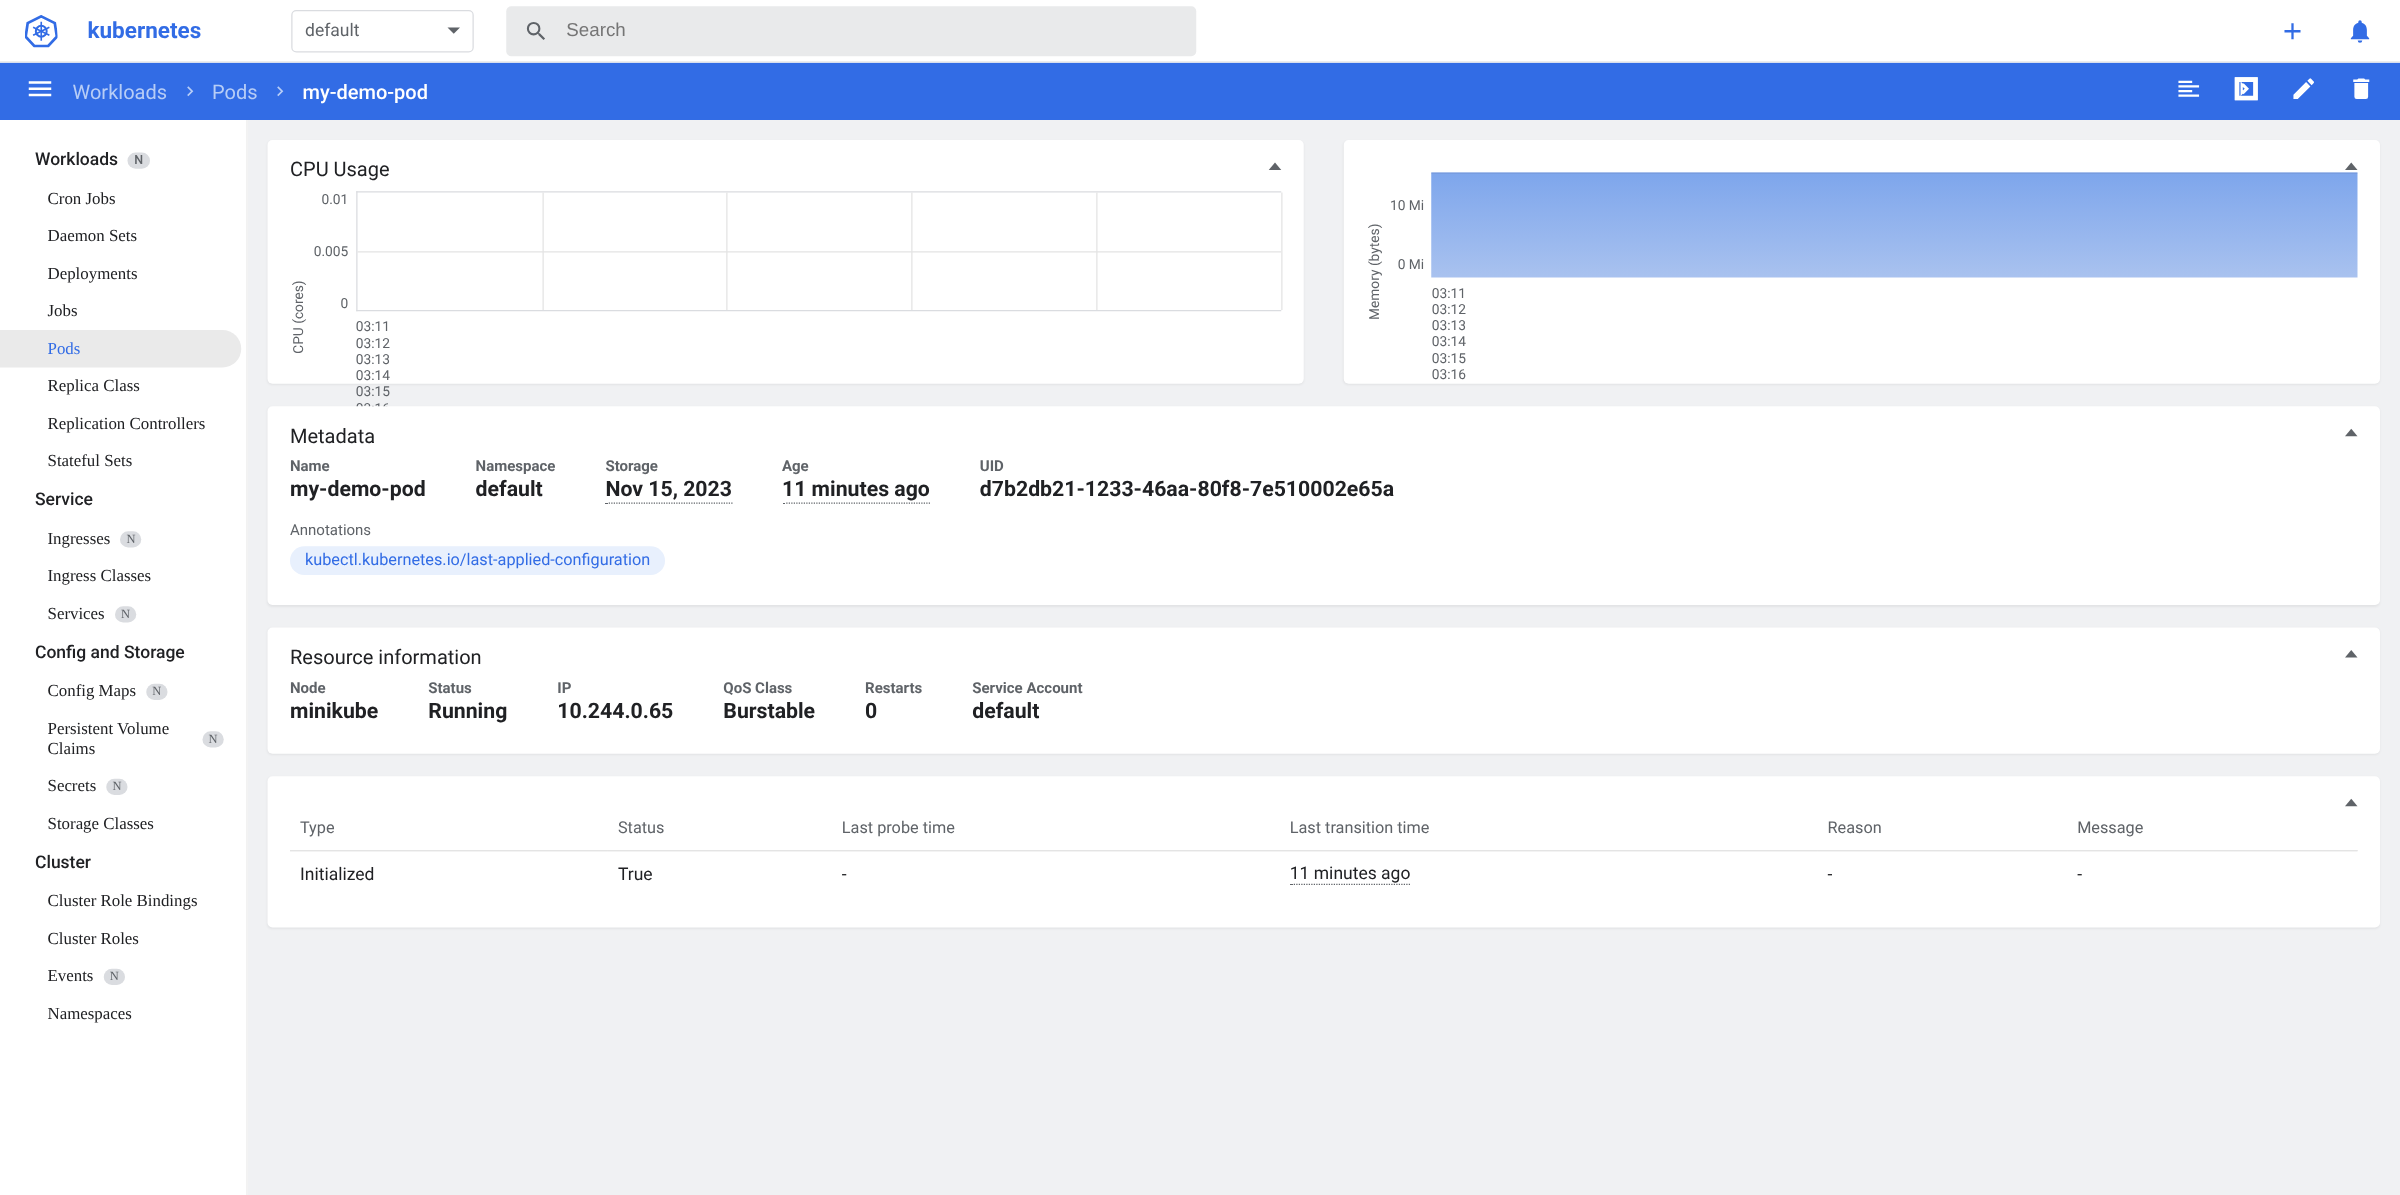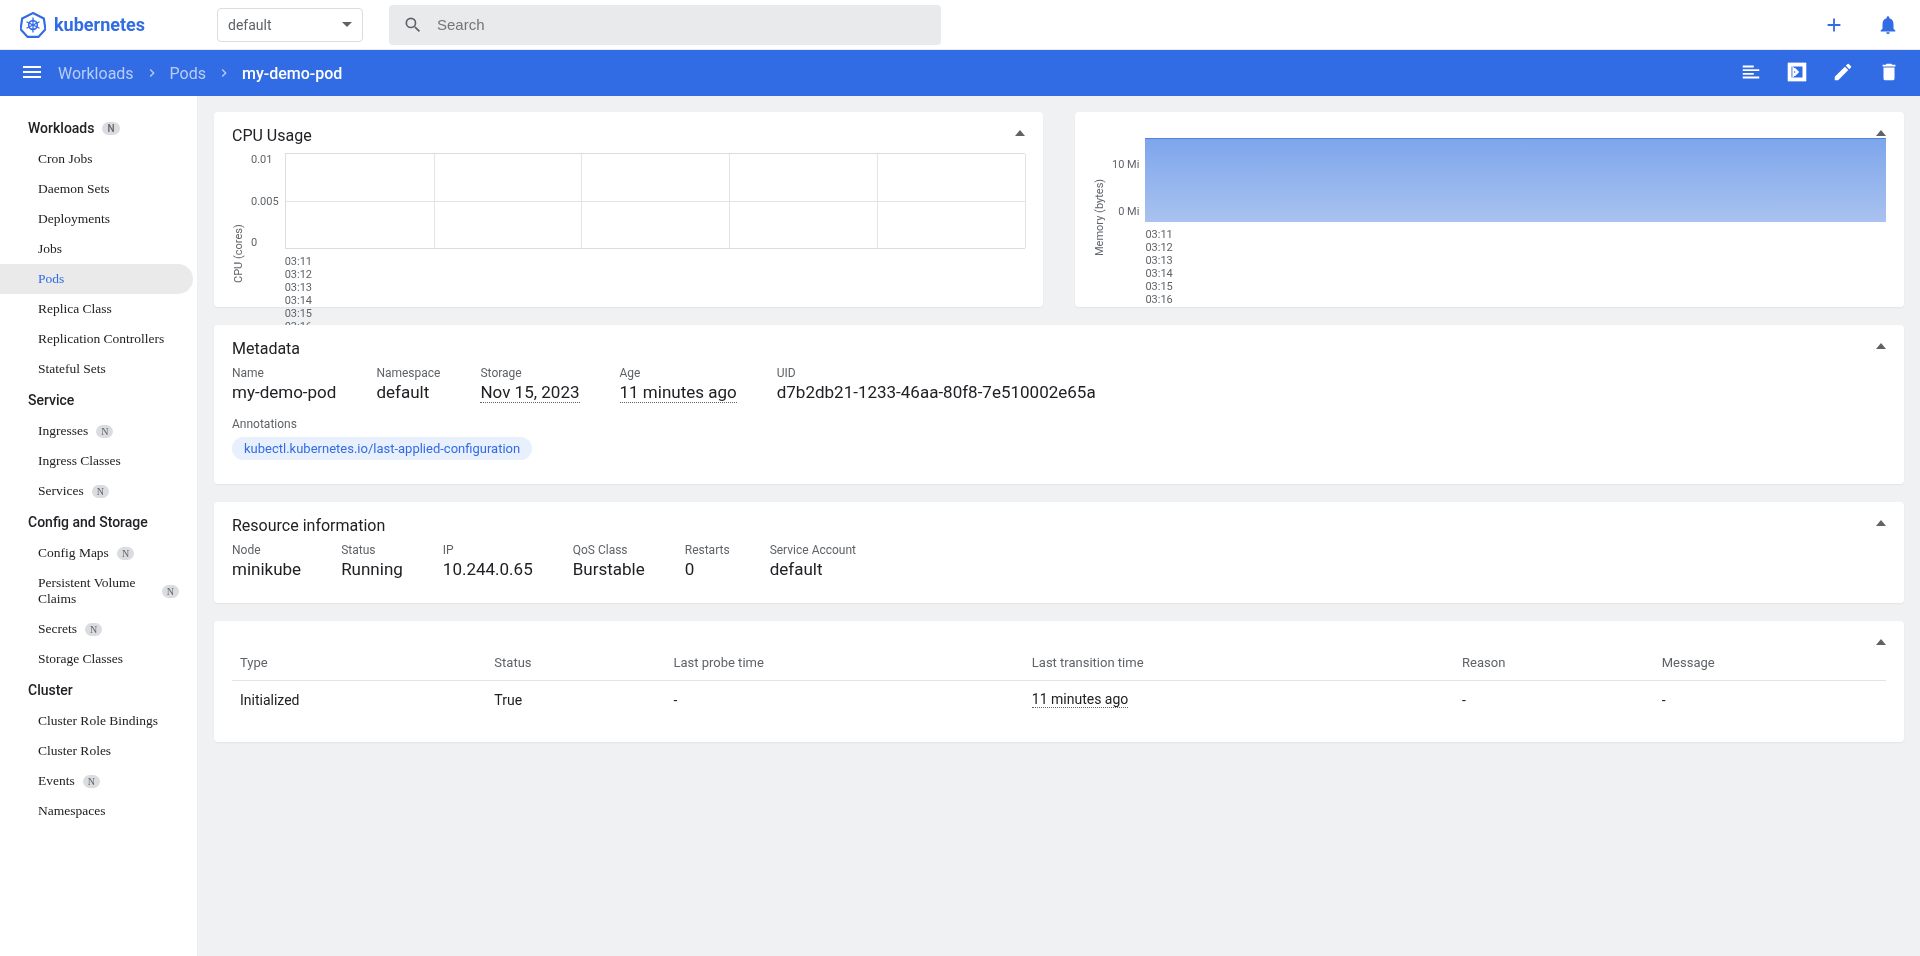--- a/index.html
+++ b/index.html
@@ -1,18 +1,18 @@
 <!DOCTYPE html>
 <html><head>
 <meta charset="utf-8">
 <style>
 * { box-sizing: border-box; margin: 0; padding: 0; }
 body { font-family: Roboto, "Helvetica Neue", Arial, sans-serif; font-size: 14px; color: #202124; background: #f0f1f3; overflow-x: hidden; }
 .topbar { height: 50px; background: #fff; border-bottom: 1px solid #e8e8e8; display: flex; align-items: center; padding: 0 20px; gap: 12px; position: sticky; top: 0; z-index: 10; }
-.logo { display: flex; align-items: center; gap: 8px; color: #326ce5; font-weight: 700; font-size: 18px; justify-content: space-between; }
+.logo { display: flex; align-items: center; gap: 24px; color: #326ce5; font-weight: 700; font-size: 18px; justify-content: space-between; }
 .logo svg { width: 26px; height: 26px; }
 .ns-select { margin-left: 60px; width: 146px; height: 34px; border: 1px solid #dadce0; border-radius: 4px; background: #fff; display: flex; align-items: center; padding: 0 10px; color: #5f6368; justify-content: space-between; cursor: pointer; }
 .ns-select .tri { width: 0; height: 0; border-left: 5px solid transparent; border-right: 5px solid transparent; border-top: 5px solid #5f6368; }
 .searchbox { margin-left: 14px; flex: 0 0 552px; height: 40px; background: #e9eaeb; border-radius: 4px; display: flex; align-items: center; padding: 0 14px; gap: 14px; color: #5f6368; }
 .searchbox svg { width: 20px; height: 20px; fill: #5f6368; }
 .searchbox input { border: none; outline: none; background: transparent; font-size: 15px; color: #5f6368; flex: 1; }
 .spacer { flex: 1; }
 .topbar .iconbtn { width: 24px; height: 24px; display: inline-flex; align-items: center; justify-content: center; cursor: pointer; color: #326ce5; margin-left: 18px; }
 .topbar .iconbtn svg { fill: #326ce5; width: 22px; height: 22px; }
 
@@ -33,30 +33,30 @@
 .nbadge { background: #dadce0; color: #5f6368; border-radius: 8px; font-size: 10px; padding: 1px 5px; font-weight: 500; }
 
 .content { flex: 1; padding: 16px 16px 20px 16px; overflow: auto; }
 .charts-row { display: flex; gap: 32px; margin-bottom: 18px; }
 .card { background: #fff; border-radius: 4px; box-shadow: 0 1px 2px rgba(0,0,0,.06); padding: 14px 18px 24px 18px; position: relative; }
 .card-title { font-size: 16px; color: #202124; margin-bottom: 8px; display:flex; align-items:center; justify-content: space-between;}
 .card .col-icon { width:0;height:0;border-left:5px solid transparent;border-right:5px solid transparent;border-bottom:6px solid #5f6368; position:absolute; top:18px; right:18px; cursor:pointer;}
 .chart-card { flex: 1; }
 .chart-area { display: flex; height: 130px; }
 .ylabel { writing-mode: vertical-rl; transform: rotate(180deg); font-size: 11px; color: #5f6368; margin-right: 6px; }
-.yticks { display: flex; flex-direction: column; justify-content: space-between; font-size: 11px; color: #5f6368; margin-right: 6px; height: 96px; }
+.yticks { display: flex; flex-direction: column; justify-content: space-between; align-items: flex-end; font-size: 11px; color: #5f6368; margin-right: 6px; height: 96px; }
 .grid { flex: 1; position: relative; }
 .grid-inner { border: 1px solid #dadce0; border-right: none; height: 96px; position: relative; }
 .gline-h { position:absolute; left:0; right:0; border-top:1px solid #e4e4e4; }
 .gline-v { position:absolute; top:0; bottom:0; border-left:1px solid #e4e4e4; }
 .xticks { display: flex; justify-content: space-between; font-size: 11px; color: #5f6368; margin-top: 6px; flex-direction: column; }
 .mem-fill { position:absolute; left:0; right:0; bottom:0; background: linear-gradient(#7ea6ec,#a9c2ef); border-top:1px solid #5582d8; }
 
 .metadata-card, .ri-card, .cond-card { margin-bottom: 18px; position:relative; }
-.md-row { display: flex; flex-wrap: wrap; gap: 50px 40px; margin-top: 6px; }
+.md-row { display: flex; flex-wrap: wrap; gap: 50px 40px; margin-top: 6px; font-weight: bold; }
 .md-item .label { font-size: 12px; color: #5f6368; margin-bottom: 2px; }
 .md-item .value { font-size: 17px; color: #202124; }
 .dotted { border-bottom: 1px dotted #5f6368; display: inline-block; }
 .link { color: #326ce5; cursor: pointer; }
 .annotations { margin-top: 14px; }
 .chip { display:inline-block; background: #e8f0fd; color:#326ce5; border-radius: 12px; padding: 4px 12px; font-size: 13px; }
 
 table.cond { width: 100%; border-collapse: collapse; margin-top: 10px; }
 table.cond th { text-align: left; font-weight: 400; color: #5f6368; font-size: 13px; padding: 10px 8px; border-bottom: 1px solid #e4e4e4; }
 table.cond td { padding: 10px 8px; font-size: 14px; }

